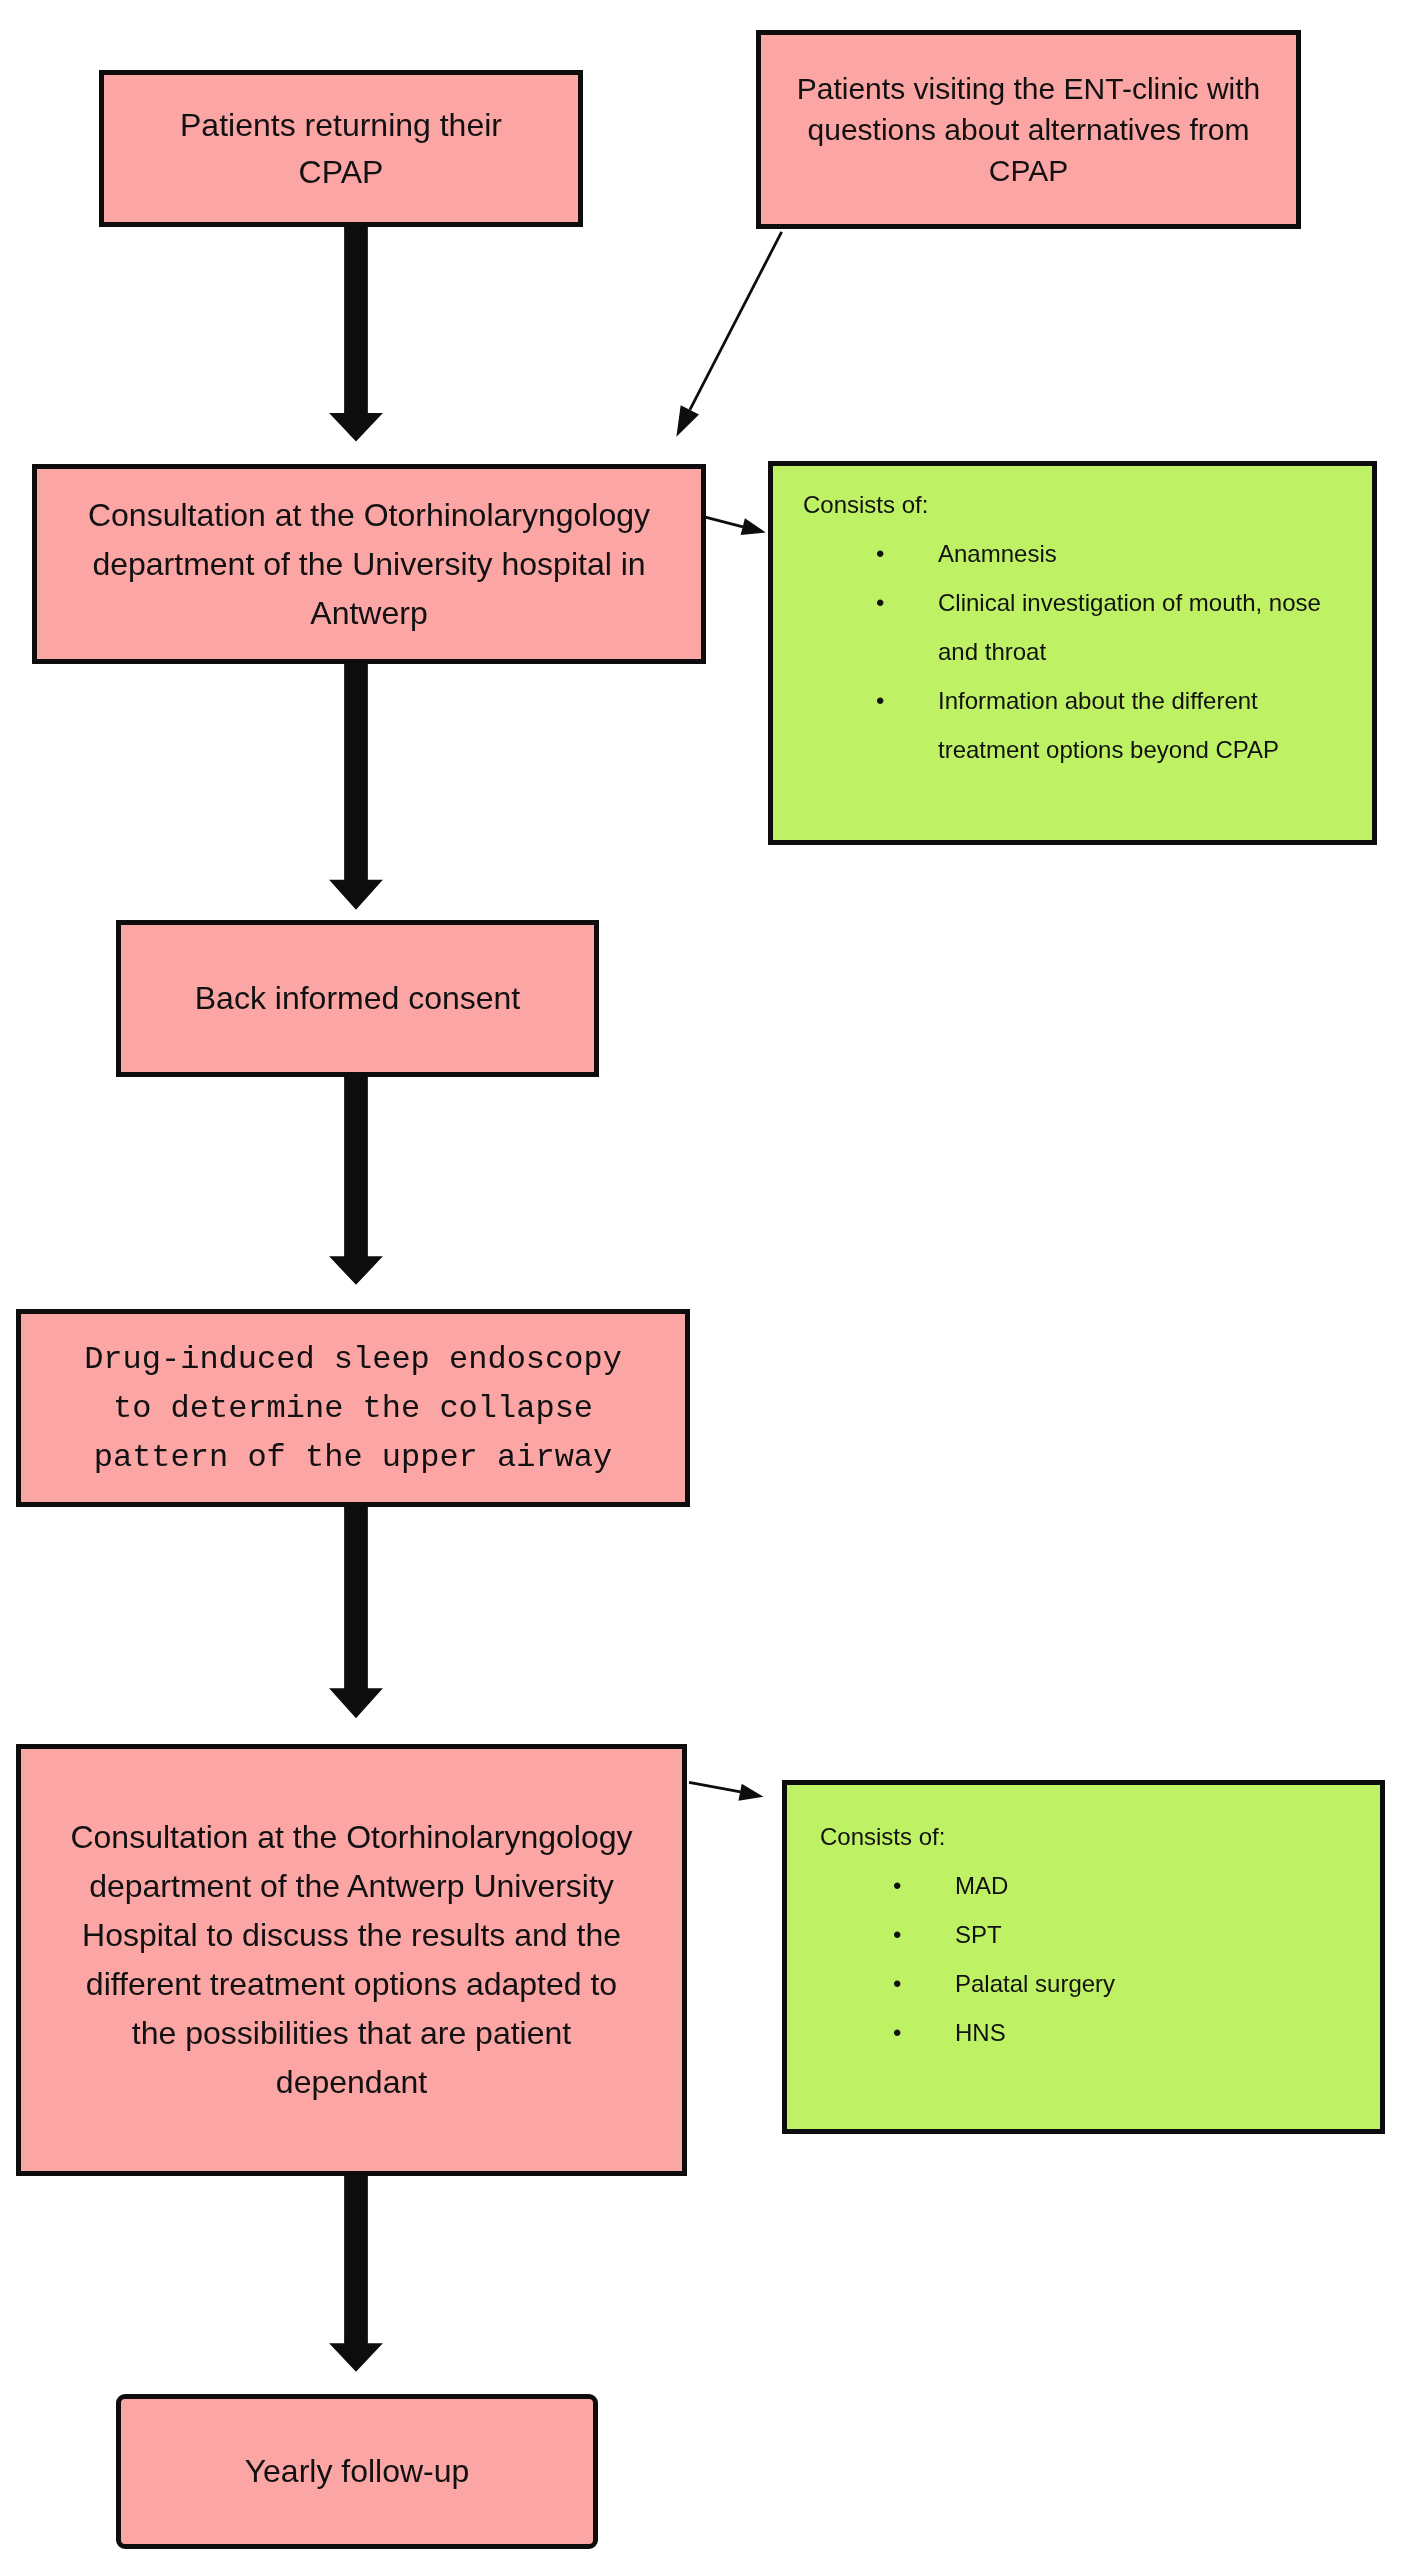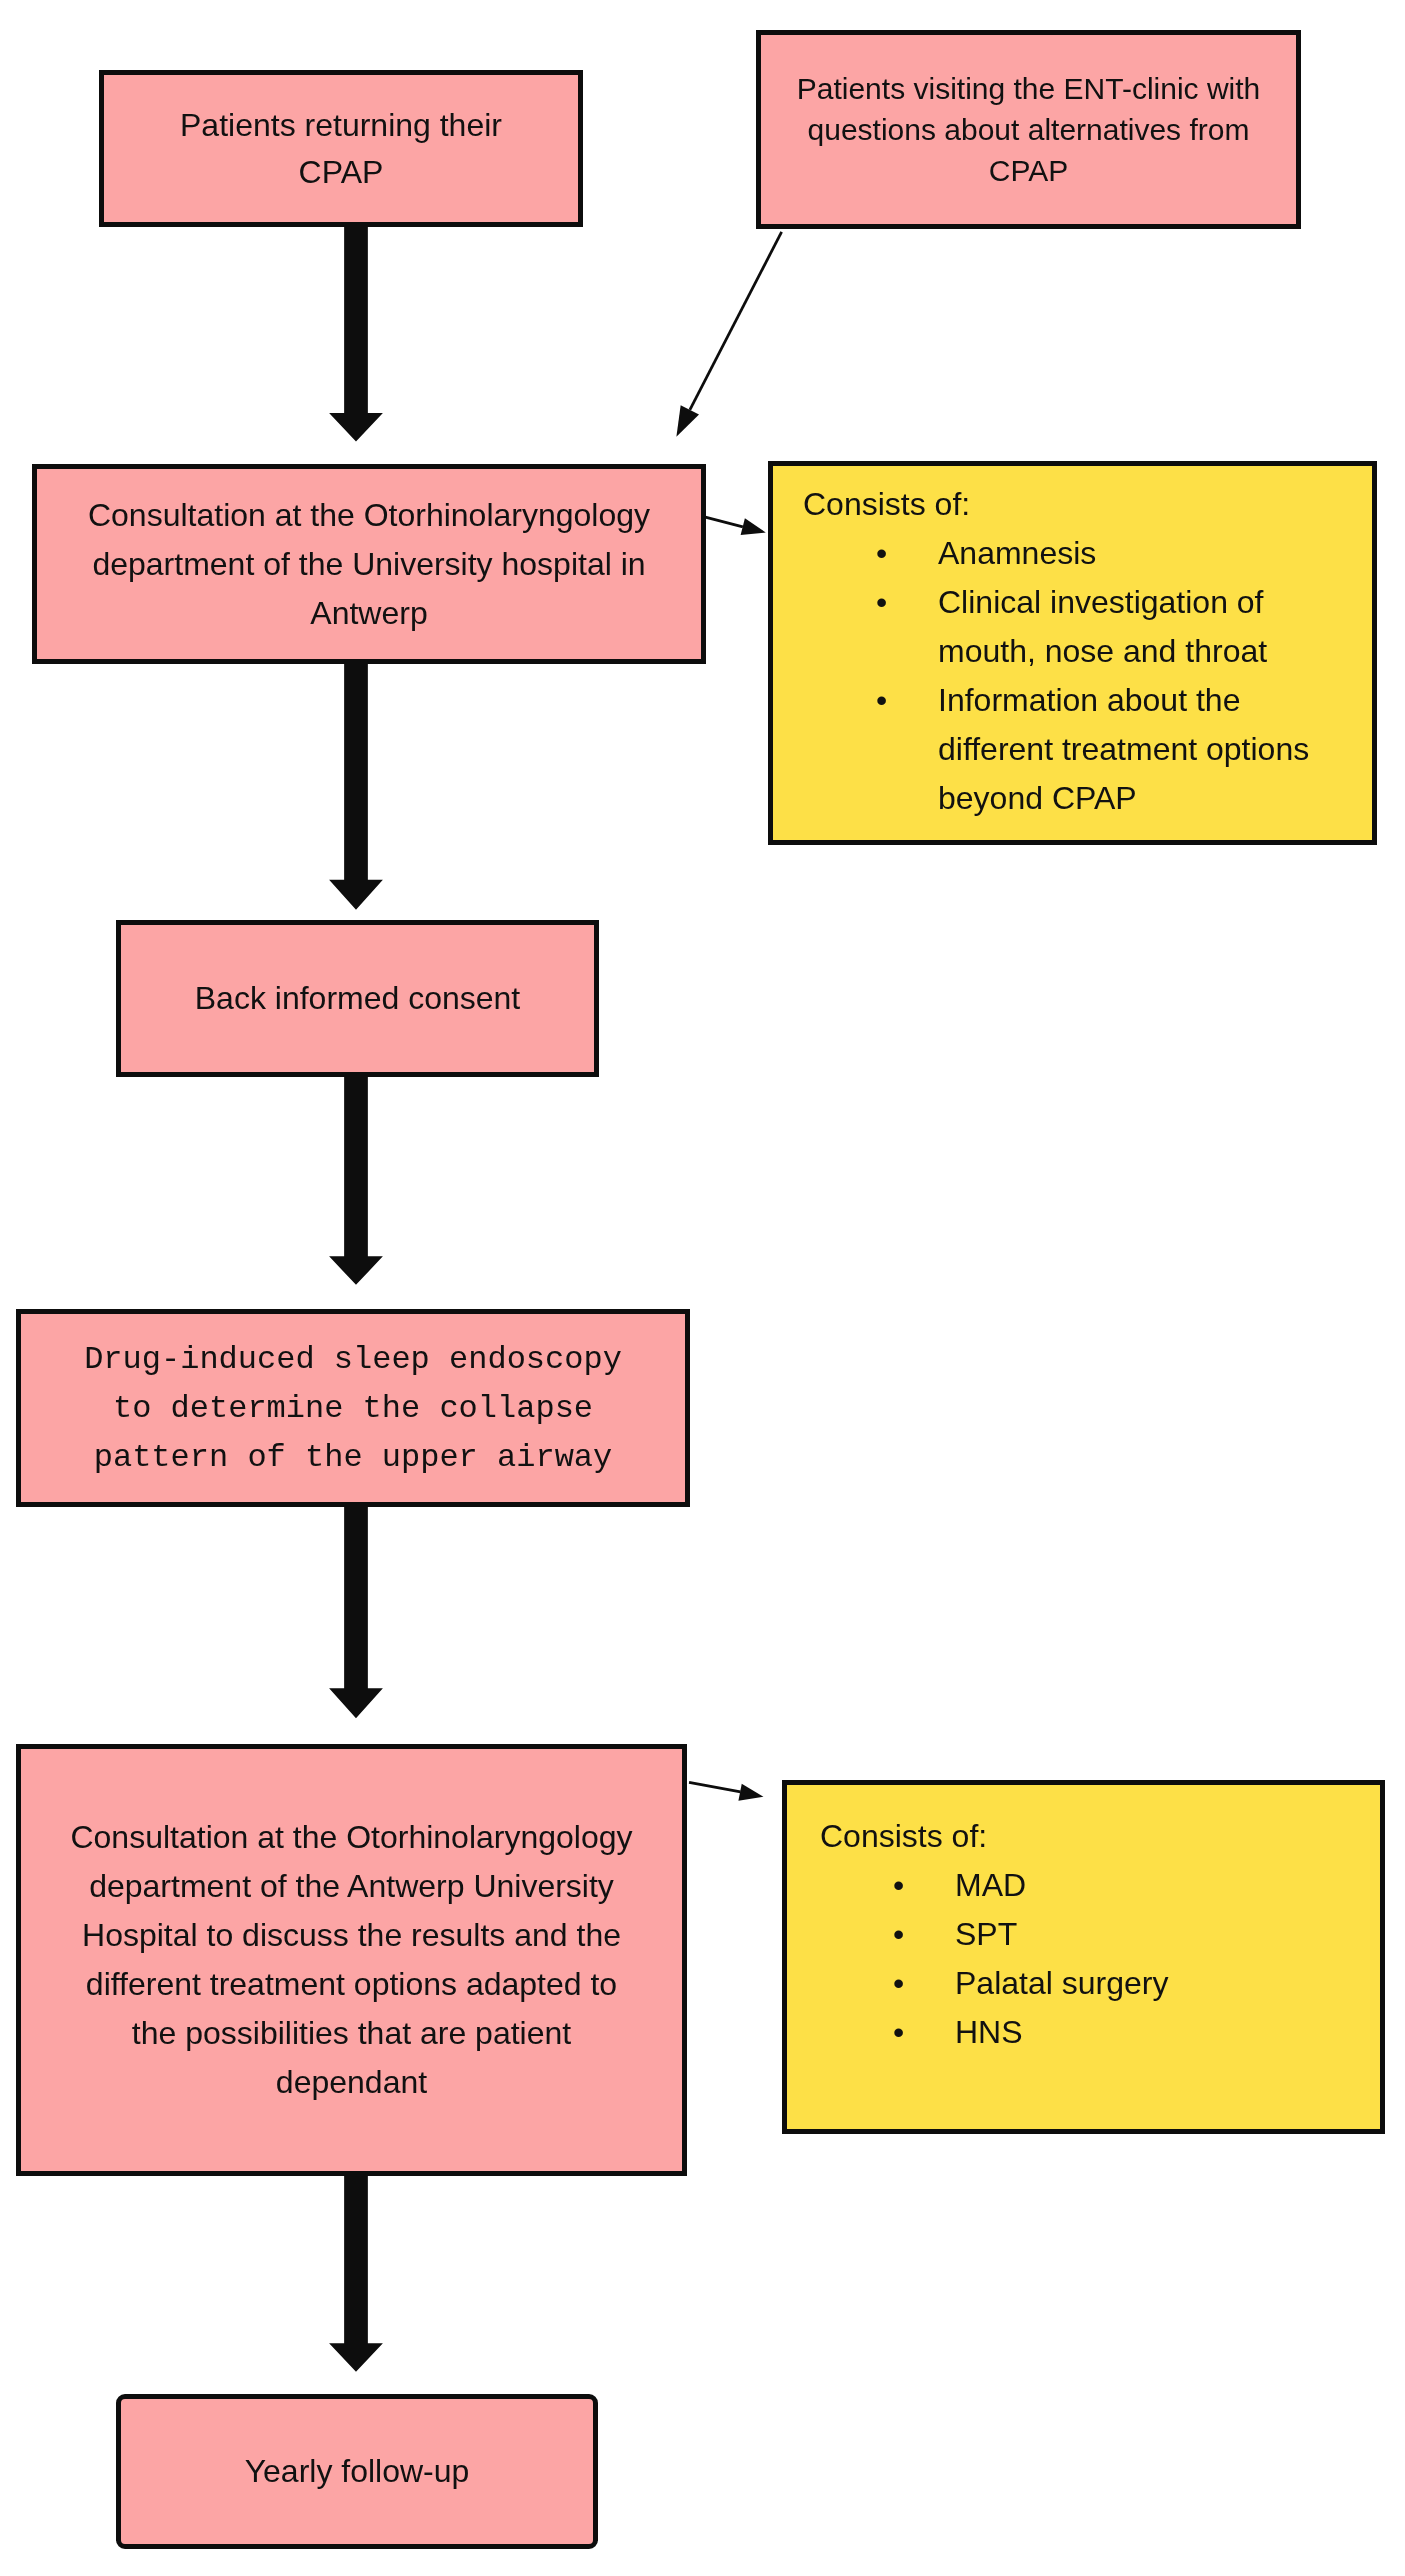--- a/index.html
+++ b/index.html
@@ -22,22 +22,22 @@
     align-items:center;
     justify-content:center;
     text-align:center;
     font-size:32px;
     line-height:47px;
   }
   .note{
     position:absolute;
     box-sizing:border-box;
     border:5.5px solid #0d0d0d;
-    background:#fde047;
-    font-size:32px;
+    background:#bef264;
+    font-size:24px;
     line-height:49px;
   }
   #node-returning{left:99px;top:70px;width:484px;height:157px;padding:0 55px;}
   #node-visiting{left:756px;top:30px;width:545px;height:199px;font-size:30px;line-height:41px;padding:0 22px;}
   #node-consult1{left:16px;top:464px;width:674px;height:200px;line-height:49px;padding:0 41px;margin-left:16px;}
   #node-consent{left:116px;top:920px;width:483px;height:157px;}
   #node-dise{left:16px;top:1309px;width:674px;height:198px;line-height:49px;padding:0 46px;font-family:Liberation Mono, monospace;}
   #node-consult2{left:16px;top:1744px;width:671px;height:432px;line-height:49px;padding:0 41px;}
   #node-followup{left:116px;top:2394px;width:482px;height:155px;border-radius:9px;}
   #note-1{left:768px;top:461px;width:609px;height:384px;padding:14.2px 14.2px 0 30px;}

